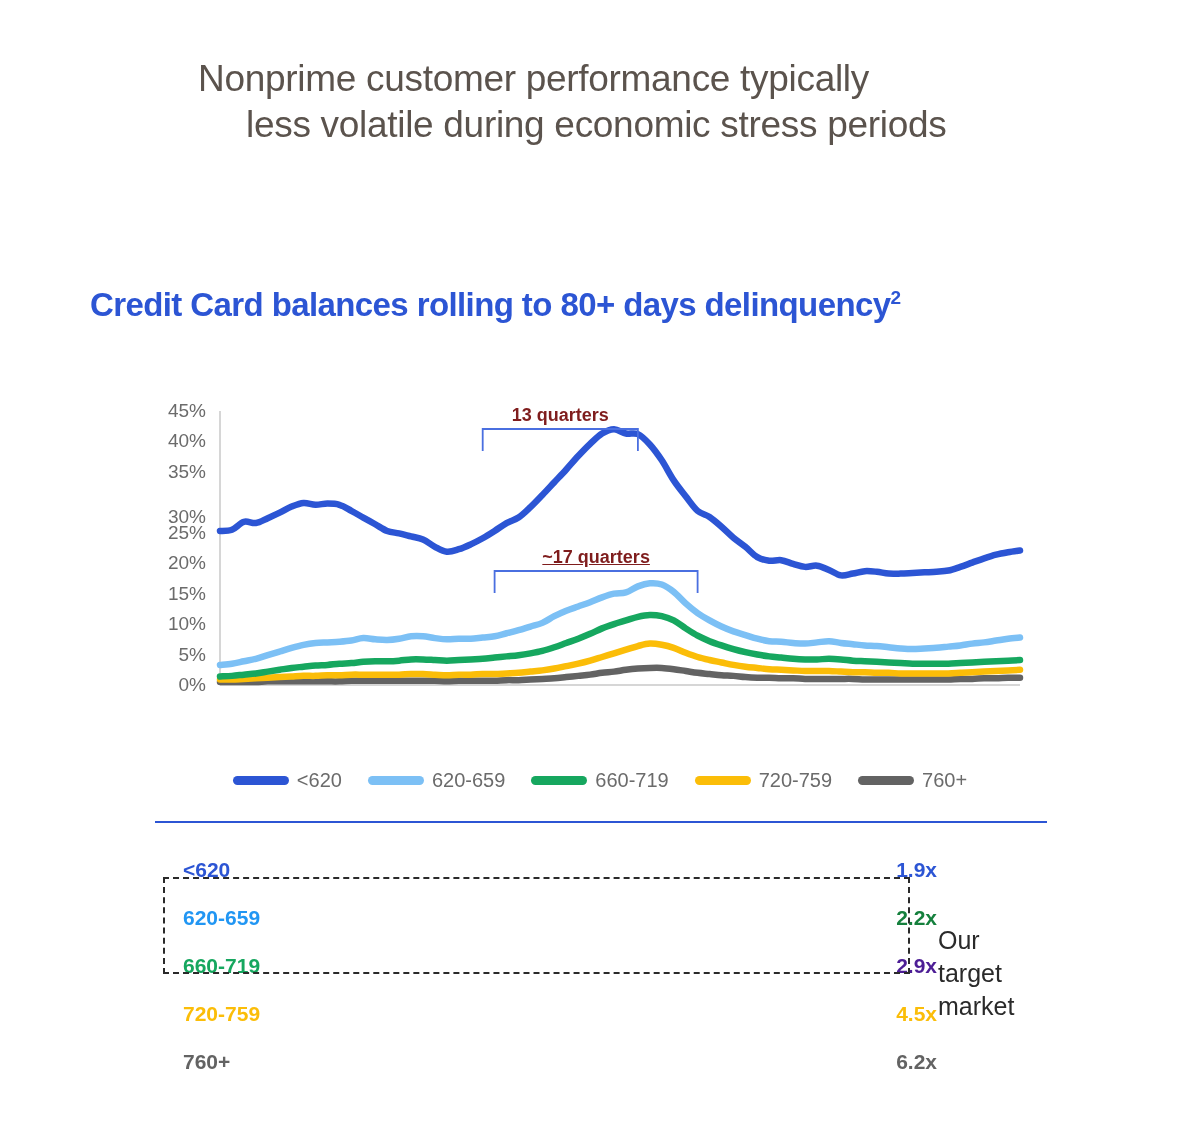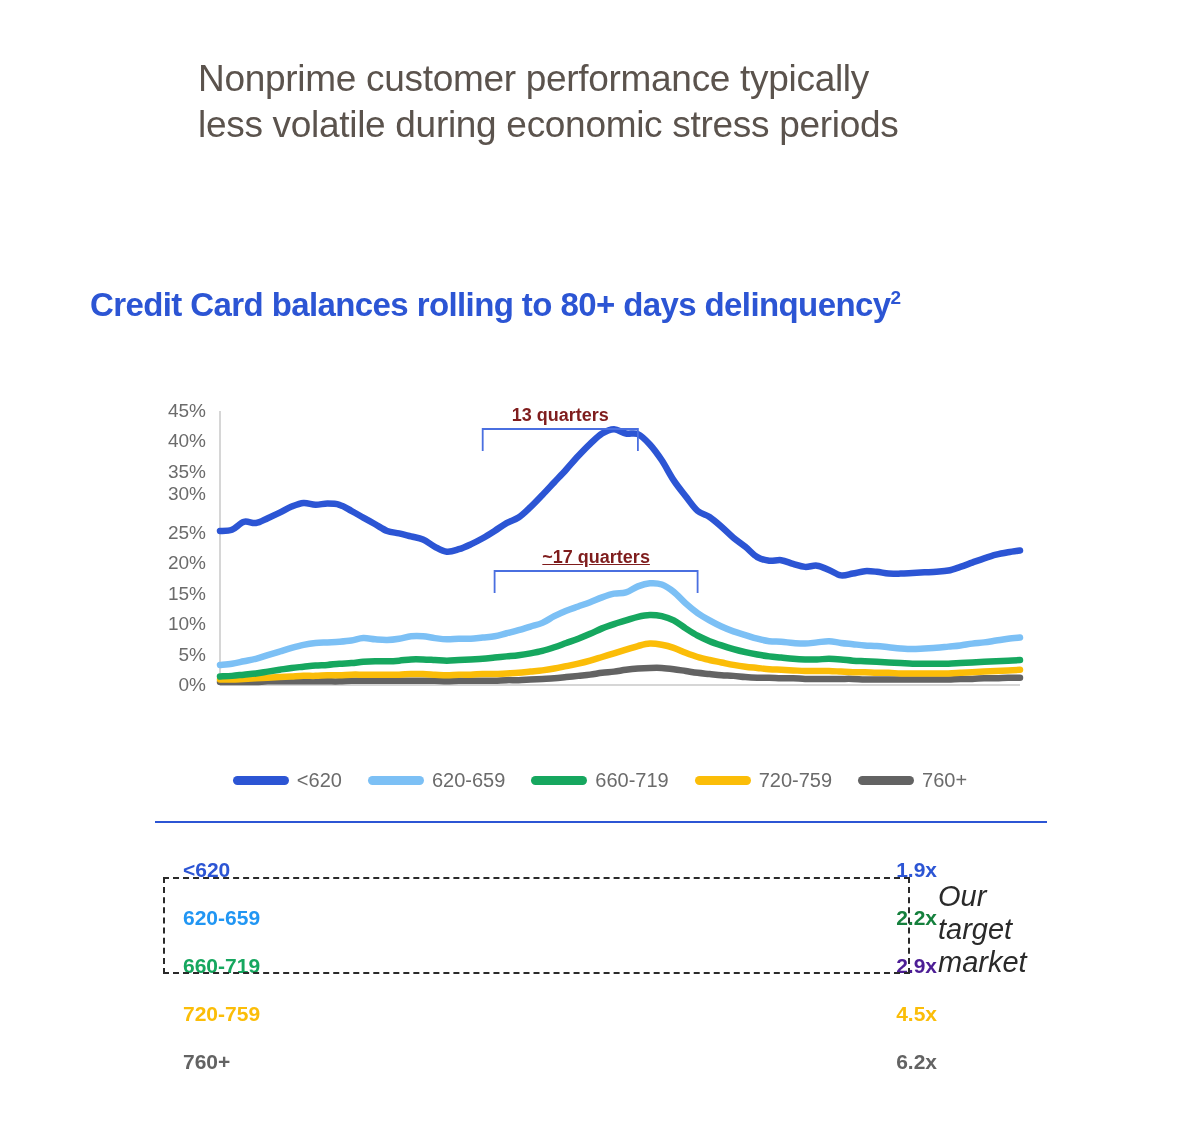--- a/index.html
+++ b/index.html
@@ -27,21 +27,21 @@
     left: 198px;
     top: 56px;
     width: 860px;
     font-family: "Liberation Sans", sans-serif;
     font-size: 37px;
     line-height: 46px;
     font-weight: 400;
     color: #5b534d;
     letter-spacing: -0.3px;
   }
-  .headline .l2 { display: block; }
+  .headline .l2 { display: block; margin-left: 48px; }
 
   
   .chart-title {
     position: absolute;
     left: 90px;
     top: 286px;
     font-size: 33px;
     font-weight: bold;
     color: #2c55d4;
     letter-spacing: -0.6px;
@@ -184,25 +184,24 @@
     width: 747px;
     height: 97px;
     border: 2px dashed #2a2a2a;
     box-sizing: border-box;
     pointer-events: none;
   }
 
   #target-market {
     position: absolute;
     left: 938px;
-    top: 880px;
-    font-size: 29px;
+    top: 924px;
+    font-size: 25px;
     line-height: 33px;
     color: #2a2a2a;
-    font-style: italic;
   }
   #target-market span { display: block; }
 </style>
 </head>
 <body>
 
 <div id="slide">
 
   <div class="headline">
     <span>Nonprime customer performance typically</span>
@@ -214,21 +213,21 @@
   </div>
 
   <div id="chart-block">
     <div class="y-axis-labels" id="y-axis-labels">
         <div class="ytick" style="top: 290px;">0%</div>
         <div class="ytick" style="top: 259.556px;">5%</div>
         <div class="ytick" style="top: 229.111px;">10%</div>
         <div class="ytick" style="top: 198.667px;">15%</div>
         <div class="ytick" style="top: 168.222px;">20%</div>
         <div class="ytick" style="top: 137.778px;">25%</div>
-        <div class="ytick" style="top: 99px;">30%</div>
+        <div class="ytick" style="top: 122px;">30%</div>
         <div class="ytick" style="top: 76.8889px;">35%</div>
         <div class="ytick" style="top: 46.4444px;">40%</div>
         <div class="ytick" style="top: 16px;">45%</div>
       </div>
     <svg class="plot-svg" id="plot-svg" width="1200" height="300">
         <line x1="220" y1="16" x2="220" y2="290" stroke="#d6d6d6" stroke-width="2"></line>
         <line x1="220" y1="290" x2="1020" y2="290" stroke="#d6d6d6" stroke-width="2"></line>
         <path d="M220.00,286.96 C221.99,286.96 227.96,286.96 231.94,286.96 C235.92,286.96 239.90,286.96 243.88,286.96 C247.86,286.96 251.84,287.06 255.82,286.96 C259.80,286.85 263.78,286.45 267.76,286.35 C271.74,286.25 275.72,286.35 279.70,286.35 C283.68,286.35 287.66,286.35 291.64,286.35 C295.62,286.35 299.60,286.35 303.58,286.35 C307.56,286.35 311.54,286.35 315.52,286.35 C319.50,286.35 323.48,286.35 327.46,286.35 C331.44,286.35 335.42,286.45 339.40,286.35 C343.38,286.25 347.36,285.84 351.34,285.74 C355.32,285.64 359.30,285.74 363.28,285.74 C367.26,285.74 371.24,285.74 375.22,285.74 C379.20,285.74 383.18,285.74 387.16,285.74 C391.14,285.74 395.12,285.74 399.10,285.74 C403.08,285.74 407.06,285.74 411.04,285.74 C415.02,285.74 419.00,285.74 422.99,285.74 C426.97,285.74 430.95,285.64 434.93,285.74 C438.91,285.84 442.89,286.35 446.87,286.35 C450.85,286.35 454.83,285.84 458.81,285.74 C462.79,285.64 466.77,285.74 470.75,285.74 C474.73,285.74 478.71,285.74 482.69,285.74 C486.67,285.74 490.65,285.84 494.63,285.74 C498.61,285.64 502.59,285.23 506.57,285.13 C510.55,285.03 514.53,285.23 518.51,285.13 C522.49,285.03 526.47,284.72 530.45,284.52 C534.43,284.32 538.41,284.11 542.39,283.91 C546.37,283.71 550.35,283.61 554.33,283.30 C558.31,283.00 562.29,282.49 566.27,282.08 C570.25,281.68 574.23,281.27 578.21,280.87 C582.19,280.46 586.17,280.16 590.15,279.65 C594.13,279.14 598.11,278.33 602.09,277.82 C606.07,277.31 610.05,277.11 614.03,276.60 C618.01,276.10 621.99,275.29 625.97,274.78 C629.95,274.27 633.93,273.86 637.91,273.56 C641.89,273.26 645.87,273.05 649.85,272.95 C653.83,272.85 657.81,272.75 661.79,272.95 C665.77,273.15 669.75,273.66 673.73,274.17 C677.71,274.68 681.69,275.39 685.67,276.00 C689.65,276.60 693.63,277.31 697.61,277.82 C701.59,278.33 705.57,278.63 709.55,279.04 C713.53,279.45 717.51,279.95 721.49,280.26 C725.47,280.56 729.45,280.56 733.43,280.87 C737.41,281.17 741.39,281.78 745.37,282.08 C749.35,282.39 753.33,282.59 757.31,282.69 C761.29,282.79 765.27,282.59 769.25,282.69 C773.23,282.79 777.21,283.20 781.19,283.30 C785.17,283.40 789.15,283.20 793.13,283.30 C797.11,283.40 801.09,283.81 805.07,283.91 C809.05,284.01 813.03,283.91 817.01,283.91 C821.00,283.91 824.98,283.91 828.96,283.91 C832.94,283.91 836.92,283.91 840.90,283.91 C844.88,283.91 848.86,283.81 852.84,283.91 C856.82,284.01 860.80,284.42 864.78,284.52 C868.76,284.62 872.74,284.52 876.72,284.52 C880.70,284.52 884.68,284.52 888.66,284.52 C892.64,284.52 896.62,284.52 900.60,284.52 C904.58,284.52 908.56,284.52 912.54,284.52 C916.52,284.52 920.50,284.52 924.48,284.52 C928.46,284.52 932.44,284.52 936.42,284.52 C940.40,284.52 944.38,284.62 948.36,284.52 C952.34,284.42 956.32,284.01 960.30,283.91 C964.28,283.81 968.26,284.01 972.24,283.91 C976.22,283.81 980.20,283.40 984.18,283.30 C988.16,283.20 992.14,283.40 996.12,283.30 C1000.10,283.20 1004.08,282.79 1008.06,282.69 C1012.04,282.59 1018.01,282.69 1020.00,282.69" fill="none" stroke="#636363" stroke-width="6.5" stroke-linecap="round" stroke-linejoin="round"></path>
         <path d="M220.00,284.52 C221.99,284.52 227.96,284.62 231.94,284.52 C235.92,284.42 239.90,284.11 243.88,283.91 C247.86,283.71 251.84,283.51 255.82,283.30 C259.80,283.10 263.78,282.90 267.76,282.69 C271.74,282.49 275.72,282.29 279.70,282.08 C283.68,281.88 287.66,281.68 291.64,281.48 C295.62,281.27 299.60,280.97 303.58,280.87 C307.56,280.77 311.54,280.97 315.52,280.87 C319.50,280.77 323.48,280.36 327.46,280.26 C331.44,280.16 335.42,280.36 339.40,280.26 C343.38,280.16 347.36,279.75 351.34,279.65 C355.32,279.55 359.30,279.65 363.28,279.65 C367.26,279.65 371.24,279.65 375.22,279.65 C379.20,279.65 383.18,279.65 387.16,279.65 C391.14,279.65 395.12,279.75 399.10,279.65 C403.08,279.55 407.06,279.14 411.04,279.04 C415.02,278.94 419.00,278.94 422.99,279.04 C426.97,279.14 430.95,279.45 434.93,279.65 C438.91,279.85 442.89,280.26 446.87,280.26 C450.85,280.26 454.83,279.75 458.81,279.65 C462.79,279.55 466.77,279.75 470.75,279.65 C474.73,279.55 478.71,279.14 482.69,279.04 C486.67,278.94 490.65,279.14 494.63,279.04 C498.61,278.94 502.59,278.63 506.57,278.43 C510.55,278.23 514.53,278.13 518.51,277.82 C522.49,277.52 526.47,277.01 530.45,276.60 C534.43,276.20 538.41,275.89 542.39,275.39 C546.37,274.88 550.35,274.27 554.33,273.56 C558.31,272.85 562.29,271.94 566.27,271.12 C570.25,270.31 574.23,269.60 578.21,268.69 C582.19,267.78 586.17,266.76 590.15,265.64 C594.13,264.53 598.11,263.21 602.09,261.99 C606.07,260.77 610.05,259.56 614.03,258.34 C618.01,257.12 621.99,255.90 625.97,254.68 C629.95,253.47 633.93,252.05 637.91,251.03 C641.89,250.02 645.87,248.80 649.85,248.60 C653.83,248.39 657.81,249.10 661.79,249.81 C665.77,250.52 669.75,251.54 673.73,252.86 C677.71,254.18 681.69,256.21 685.67,257.73 C689.65,259.25 693.63,260.77 697.61,261.99 C701.59,263.21 705.57,264.12 709.55,265.04 C713.53,265.95 717.51,266.66 721.49,267.47 C725.47,268.28 729.45,269.20 733.43,269.91 C737.41,270.62 741.39,271.23 745.37,271.73 C749.35,272.24 753.33,272.55 757.31,272.95 C761.29,273.36 765.27,273.86 769.25,274.17 C773.23,274.47 777.21,274.57 781.19,274.78 C785.17,274.98 789.15,275.18 793.13,275.39 C797.11,275.59 801.09,275.89 805.07,276.00 C809.05,276.10 813.03,276.00 817.01,276.00 C821.00,276.00 824.98,275.89 828.96,276.00 C832.94,276.10 836.92,276.40 840.90,276.60 C844.88,276.81 848.86,277.11 852.84,277.21 C856.82,277.31 860.80,277.11 864.78,277.21 C868.76,277.31 872.74,277.72 876.72,277.82 C880.70,277.92 884.68,277.72 888.66,277.82 C892.64,277.92 896.62,278.33 900.60,278.43 C904.58,278.53 908.56,278.43 912.54,278.43 C916.52,278.43 920.50,278.43 924.48,278.43 C928.46,278.43 932.44,278.43 936.42,278.43 C940.40,278.43 944.38,278.53 948.36,278.43 C952.34,278.33 956.32,278.03 960.30,277.82 C964.28,277.62 968.26,277.42 972.24,277.21 C976.22,277.01 980.20,276.81 984.18,276.60 C988.16,276.40 992.14,276.20 996.12,276.00 C1000.10,275.79 1004.08,275.59 1008.06,275.39 C1012.04,275.18 1018.01,274.88 1020.00,274.78" fill="none" stroke="#fbbd08" stroke-width="6.5" stroke-linecap="round" stroke-linejoin="round"></path>
         <path d="M220.00,281.48 C221.99,281.37 227.96,281.17 231.94,280.87 C235.92,280.56 239.90,280.05 243.88,279.65 C247.86,279.24 251.84,278.94 255.82,278.43 C259.80,277.92 263.78,277.21 267.76,276.60 C271.74,276.00 275.72,275.39 279.70,274.78 C283.68,274.17 287.66,273.46 291.64,272.95 C295.62,272.44 299.60,272.14 303.58,271.73 C307.56,271.33 311.54,270.82 315.52,270.52 C319.50,270.21 323.48,270.21 327.46,269.91 C331.44,269.60 335.42,268.99 339.40,268.69 C343.38,268.38 347.36,268.38 351.34,268.08 C355.32,267.78 359.30,267.17 363.28,266.86 C367.26,266.56 371.24,266.35 375.22,266.25 C379.20,266.15 383.18,266.35 387.16,266.25 C391.14,266.15 395.12,265.95 399.10,265.64 C403.08,265.34 407.06,264.63 411.04,264.43 C415.02,264.22 419.00,264.33 422.99,264.43 C426.97,264.53 430.95,264.83 434.93,265.04 C438.91,265.24 442.89,265.64 446.87,265.64 C450.85,265.64 454.83,265.24 458.81,265.04 C462.79,264.83 466.77,264.63 470.75,264.43 C474.73,264.22 478.71,264.12 482.69,263.82 C486.67,263.51 490.65,263.01 494.63,262.60 C498.61,262.19 502.59,261.79 506.57,261.38 C510.55,260.98 514.53,260.67 518.51,260.16 C522.49,259.66 526.47,259.05 530.45,258.34 C534.43,257.63 538.41,256.92 542.39,255.90 C546.37,254.89 550.35,253.57 554.33,252.25 C558.31,250.93 562.29,249.41 566.27,247.99 C570.25,246.57 574.23,245.25 578.21,243.72 C582.19,242.20 586.17,240.58 590.15,238.85 C594.13,237.13 598.11,235.00 602.09,233.37 C606.07,231.75 610.05,230.43 614.03,229.11 C618.01,227.79 621.99,226.68 625.97,225.46 C629.95,224.24 633.93,222.72 637.91,221.80 C641.89,220.89 645.87,220.08 649.85,219.98 C653.83,219.88 657.81,220.28 661.79,221.20 C665.77,222.11 669.75,223.43 673.73,225.46 C677.71,227.49 681.69,230.84 685.67,233.37 C689.65,235.91 693.63,238.55 697.61,240.68 C701.59,242.81 705.57,244.54 709.55,246.16 C713.53,247.78 717.51,249.10 721.49,250.42 C725.47,251.74 729.45,252.96 733.43,254.08 C737.41,255.19 741.39,256.21 745.37,257.12 C749.35,258.03 753.33,258.85 757.31,259.56 C761.29,260.27 765.27,260.87 769.25,261.38 C773.23,261.89 777.21,262.19 781.19,262.60 C785.17,263.01 789.15,263.51 793.13,263.82 C797.11,264.12 801.09,264.33 805.07,264.43 C809.05,264.53 813.03,264.53 817.01,264.43 C821.00,264.33 824.98,263.82 828.96,263.82 C832.94,263.82 836.92,264.12 840.90,264.43 C844.88,264.73 848.86,265.34 852.84,265.64 C856.82,265.95 860.80,266.05 864.78,266.25 C868.76,266.46 872.74,266.66 876.72,266.86 C880.70,267.07 884.68,267.27 888.66,267.47 C892.64,267.67 896.62,267.88 900.60,268.08 C904.58,268.28 908.56,268.59 912.54,268.69 C916.52,268.79 920.50,268.69 924.48,268.69 C928.46,268.69 932.44,268.69 936.42,268.69 C940.40,268.69 944.38,268.79 948.36,268.69 C952.34,268.59 956.32,268.28 960.30,268.08 C964.28,267.88 968.26,267.67 972.24,267.47 C976.22,267.27 980.20,267.07 984.18,266.86 C988.16,266.66 992.14,266.46 996.12,266.25 C1000.10,266.05 1004.08,265.85 1008.06,265.64 C1012.04,265.44 1018.01,265.14 1020.00,265.04" fill="none" stroke="#16a75f" stroke-width="6.5" stroke-linecap="round" stroke-linejoin="round"></path>

